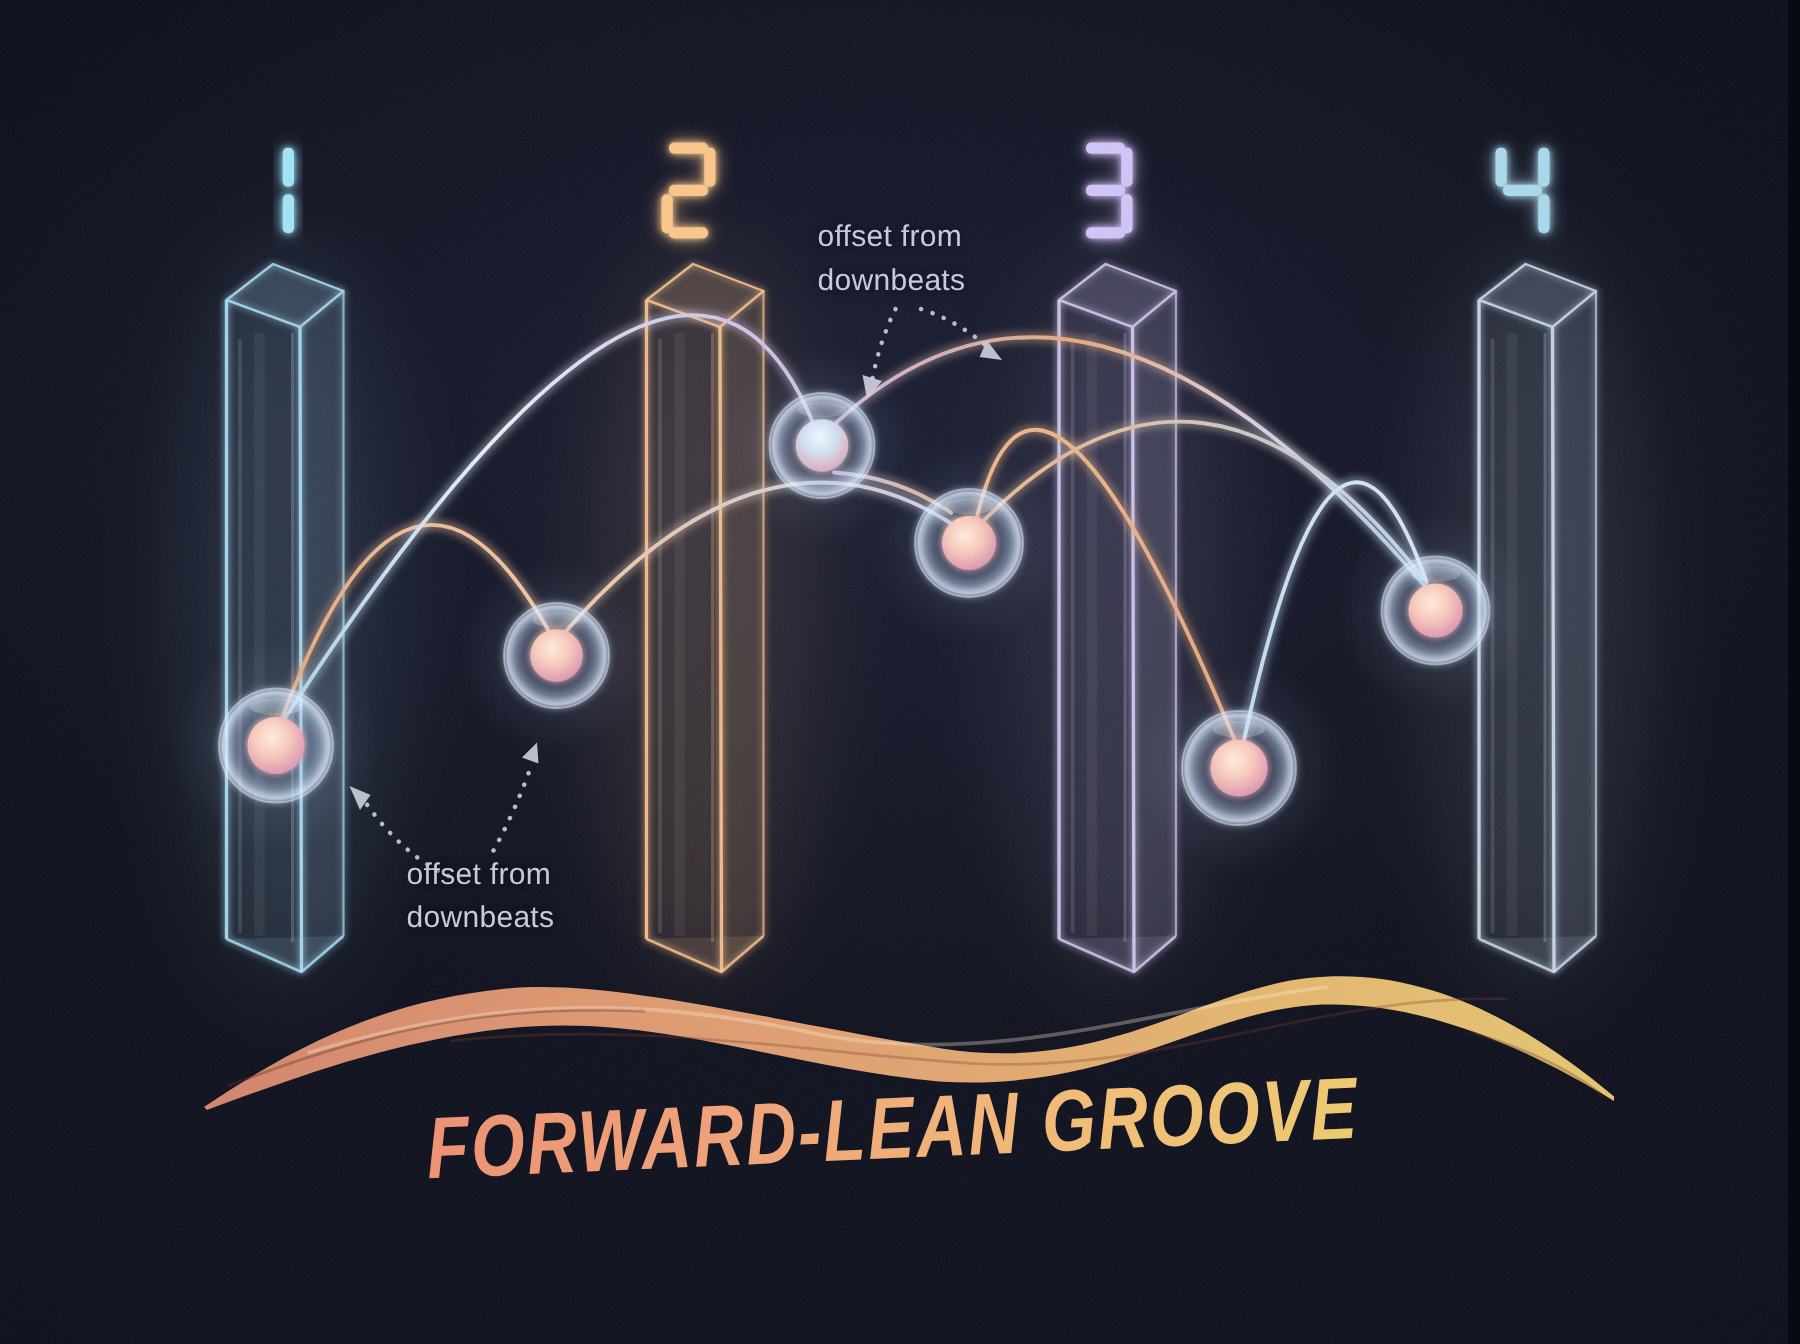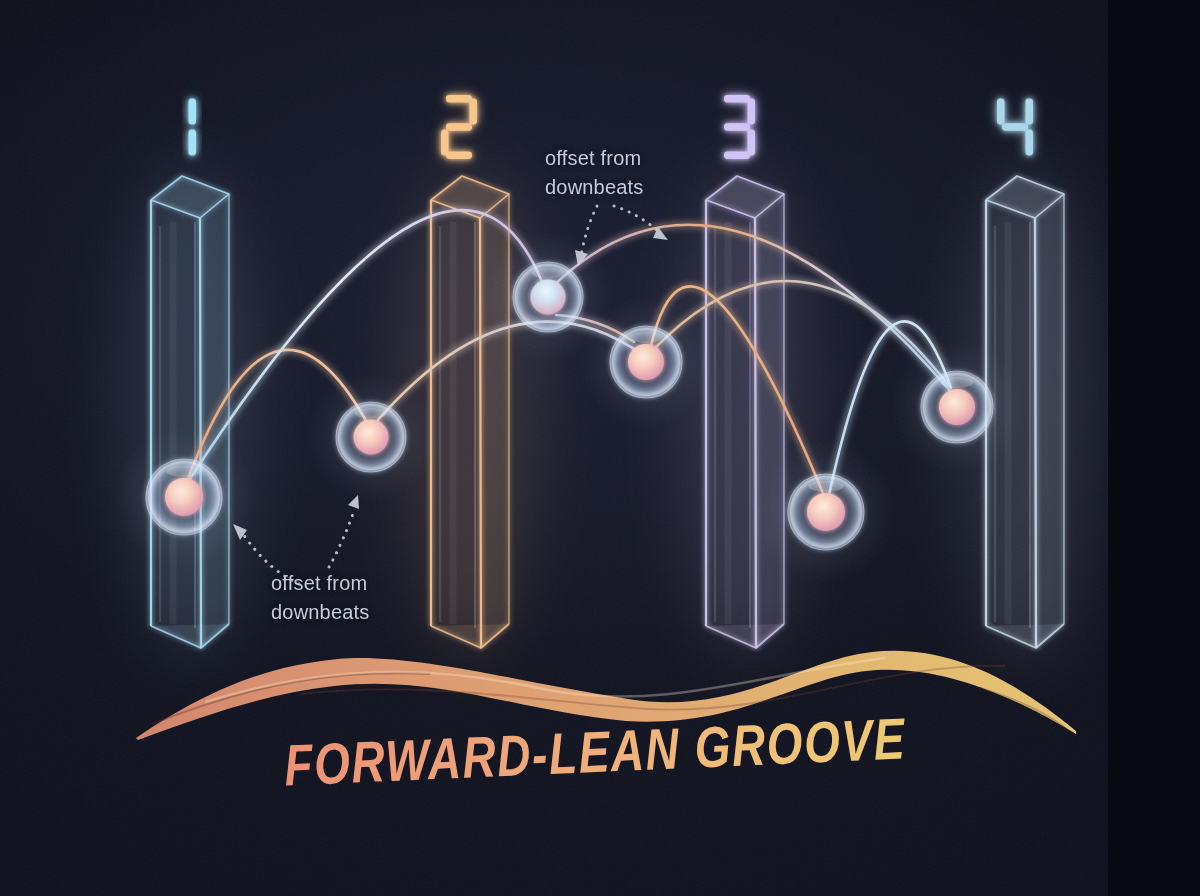--- a/index.html
+++ b/index.html
@@ -1,17 +1,17 @@
 <!DOCTYPE html>
 <html><head>
 <meta charset="utf-8">
 <style>
   html,body{margin:0;padding:0;background:#080a13;}
   .stage{
-    position:relative;width:1108px;height:896px;overflow:hidden;
+    position:relative;width:1192px;height:896px;overflow:hidden;
     background:
       radial-gradient(950px 560px at 48% 32%, rgba(42,48,80,.38), rgba(0,0,0,0) 70%),
       radial-gradient(1400px 900px at 50% 55%, #10121f 0%, #0d0f1c 55%, #090b15 100%);
     font-family:"Liberation Sans",sans-serif;
   }
   svg.scene{position:absolute;left:0;top:0;}
   .note{
     position:absolute;z-index:3;color:#c5cbda;font-size:20px;line-height:29px;
     letter-spacing:.2px;text-shadow:0 0 6px rgba(10,12,22,.8);
   }

